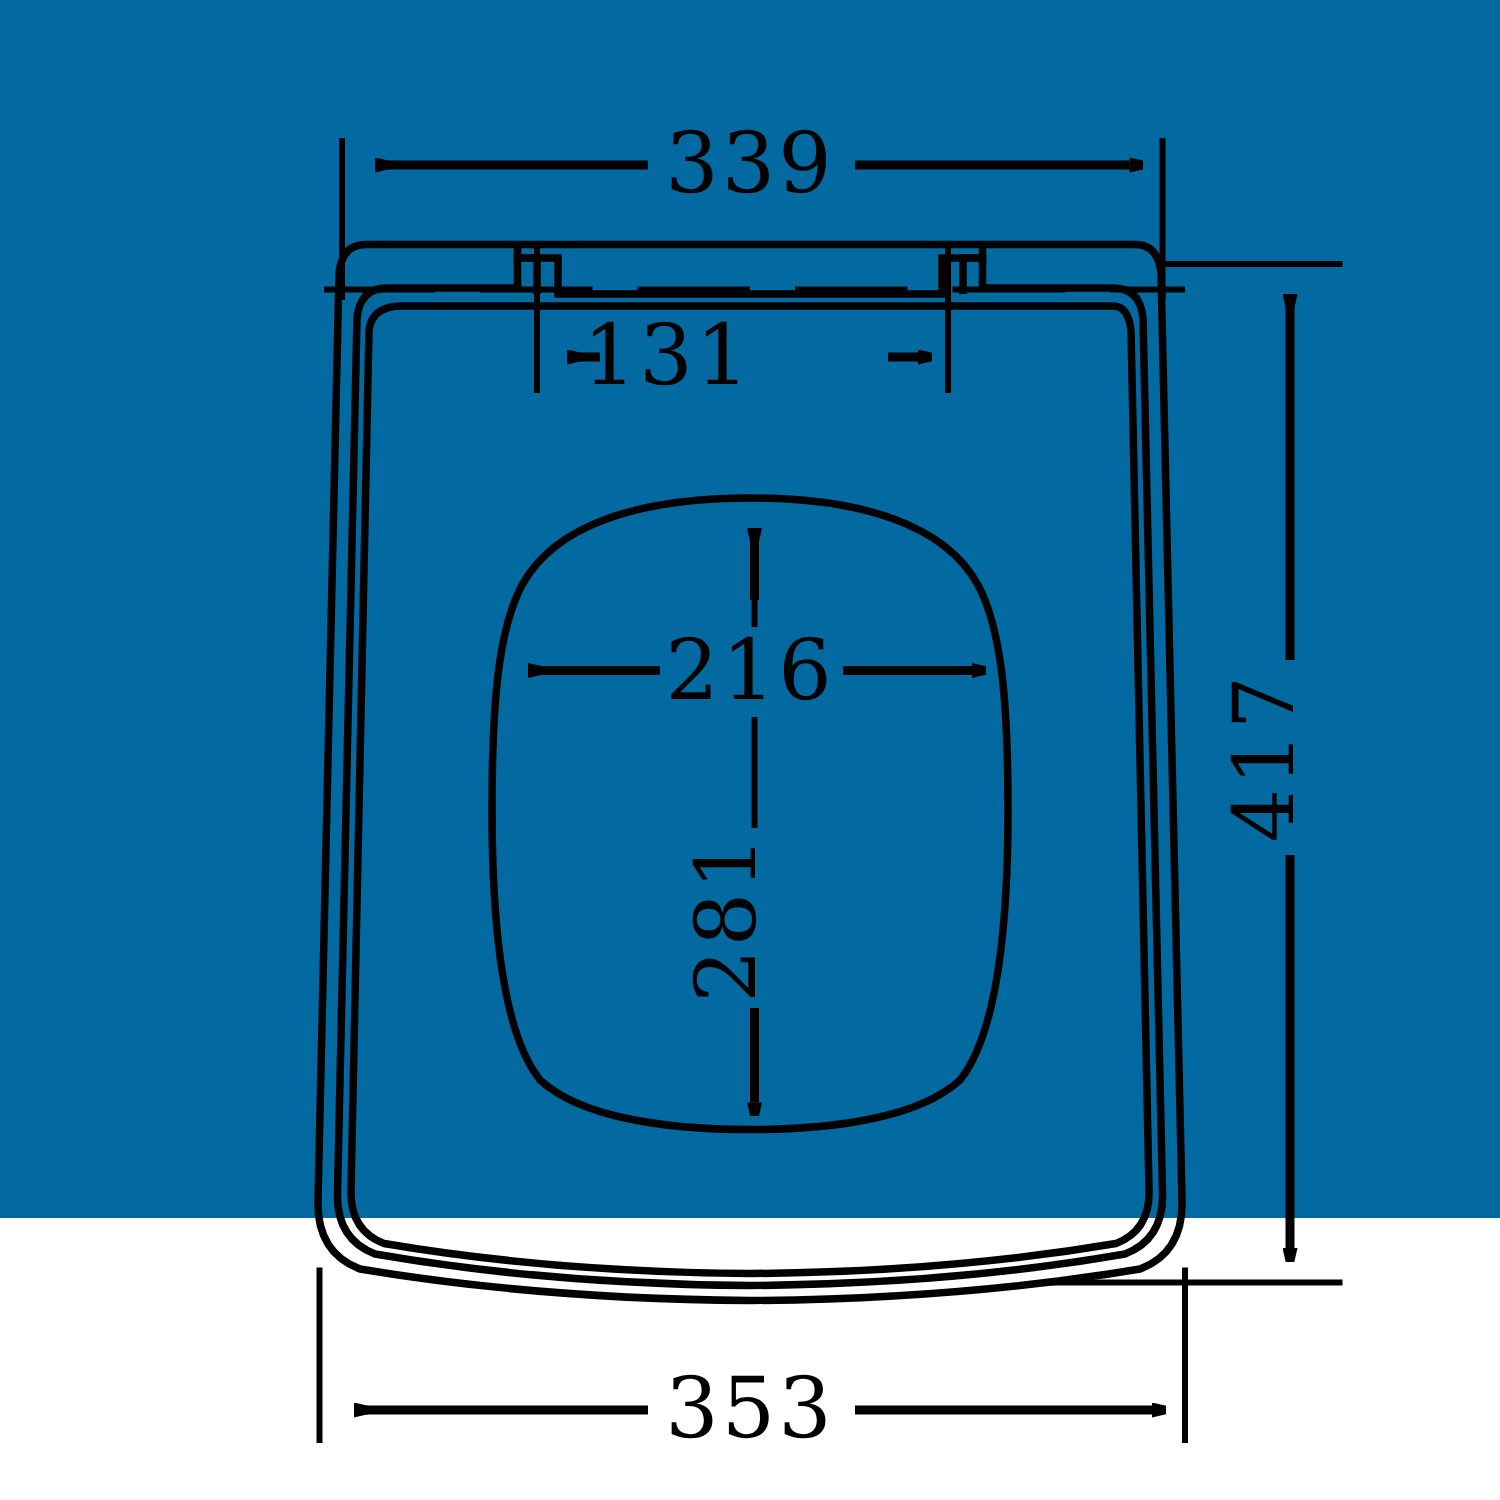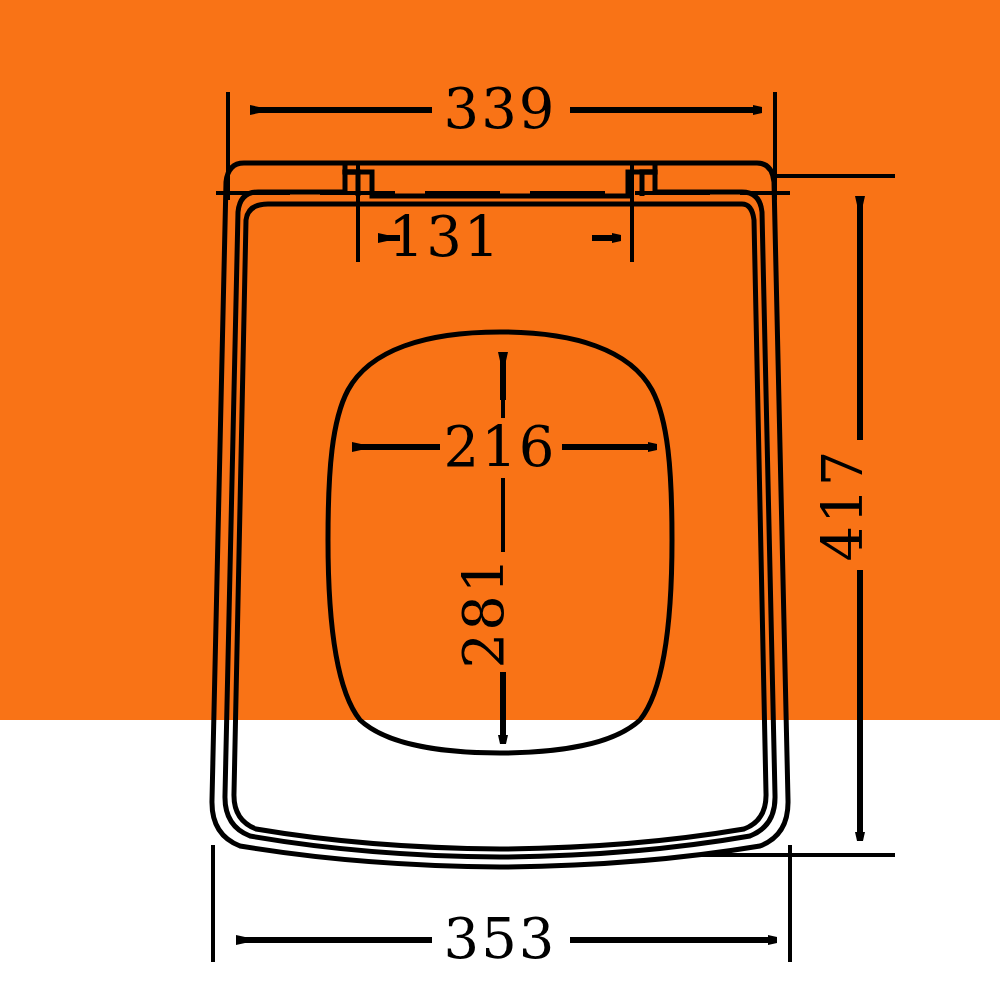--- a/index.html
+++ b/index.html
@@ -10,22 +10,22 @@
   }
   body {
     width: 1000px;
     height: 1000px;
     font-family: "Liberation Serif", serif;
     overflow: hidden;
   }
   #drawing-root {
     position: relative;
     width: 1000px;
-    height: 720px;
-    background: #f97316;
+    height: 812px;
+    background: #0369a1;
   }
   svg.drawing-canvas {
     position: absolute;
     left: 0;
     top: 0;
     width: 1000px;
     height: 1000px;
     display: block;
   }
   .dim-text {

